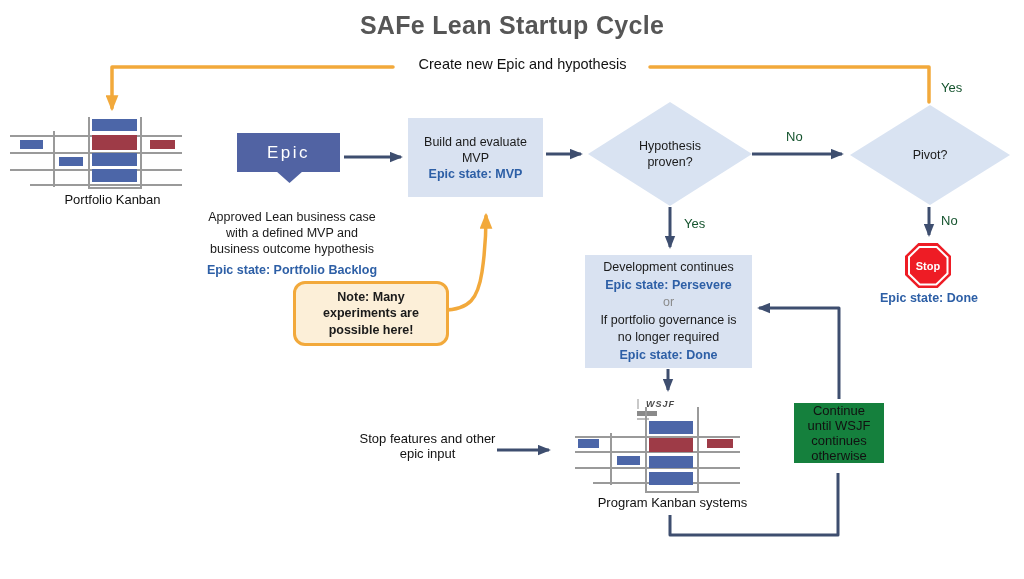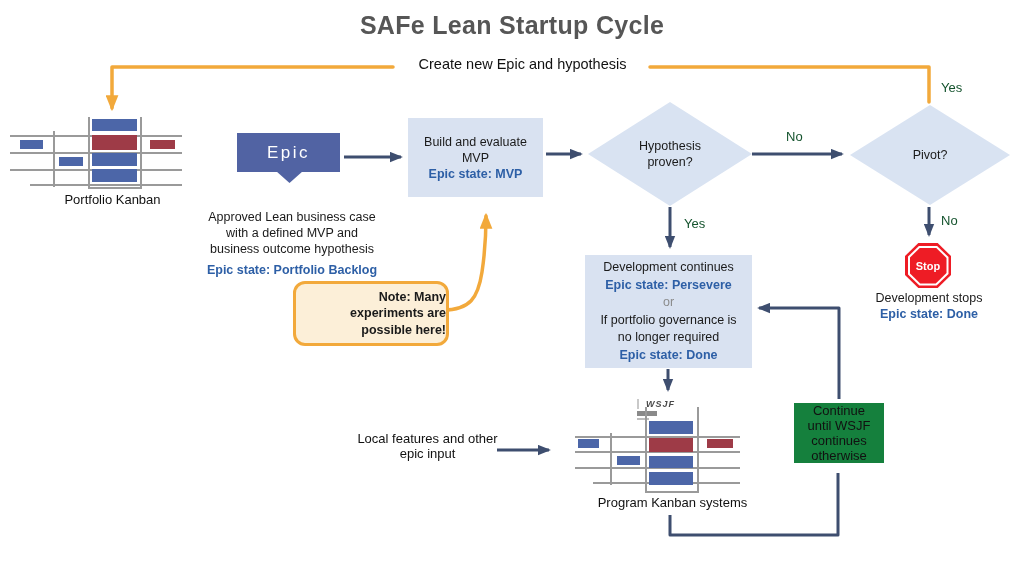--- a/index.html
+++ b/index.html
@@ -52,21 +52,21 @@
     left:237px;top:133px;width:103px;height:39px;background:var(--epic-blue);
     display:flex;justify-content:center;align-items:center;
     color:#fff;font-size:17px;font-weight:normal;letter-spacing:2.5px;
   }
   .epic-tab{left:276px;top:171px;width:27px;height:12px;background:var(--epic-blue);
     clip-path:polygon(0 0,100% 0,50% 100%);}
   
   .note-box{
     left:293px;top:281px;width:150px;height:59px;background:var(--note-fill);
     border:3px solid var(--orange);border-radius:12px;
-    display:flex;flex-direction:column;justify-content:center;align-items:flex-end;
+    display:flex;flex-direction:column;justify-content:center;align-items:center;
   }
   .note-box .t{font-weight:bold;line-height:16.5px;}
   
   .oct{clip-path:polygon(29% 0,71% 0,100% 29%,100% 71%,71% 100%,29% 100%,0 71%,0 29%);}
   .stop-outer{left:905px;top:243px;width:46px;height:45px;background:var(--stop-red);}
   .stop-ring{position:absolute;inset:2.5px;background:#fff;}
   .stop-inner{position:absolute;inset:4.5px;background:var(--stop-red);
     display:flex;justify-content:center;align-items:center;color:#fff;font-size:11px;font-weight:bold;}
   
   .kline{position:absolute;background:var(--line-gray);}
@@ -157,41 +157,40 @@
   </div>
   <div class="abs flow-label gray" style="left:941px;top:213px;">No</div>
 
   <div class="abs oct stop-outer">
     <div class="oct stop-ring"></div>
     <div class="oct stop-inner">
       <span>Stop</span>
     </div>
   </div>
   <div class="abs t" style="left:854px;top:290px;width:150px;">
-    <div>Development stops</div>
     <div class="state">Epic state: Done</div>
   </div>
 
   <div class="abs box dev-box">
     <div class="t">Development continues</div>
     <div class="t state">Epic state: Persevere</div>
     <div class="t gray">or</div>
     <div class="t">If portfolio governance is</div>
     <div class="t">no longer required</div>
     <div class="t state">Epic state: Done</div>
   </div>
 
   <div class="abs note-box">
     <div class="t">Note: Many</div>
     <div class="t">experiments are</div>
     <div class="t">possible here!</div>
   </div>
 
   <div class="abs caption" style="left:350px;top:431px;width:155px;">
-    <div>Local features and other</div>
+    <div>Stop features and other</div>
     <div>epic input</div>
   </div>
 
   <div class="kline abs" style="left:637px;top:399px;width:2px;height:10px;background:#c9c9c9;"></div>
   <div class="abs wsjf">WSJF</div>
   <div class="abs" style="left:637px;top:411px;width:20px;height:5px;background:#8a8a8a;"></div>
   <div class="abs" style="left:637px;top:418px;width:12px;height:2px;background:#bdbdbd;"></div>
 
   <div class="abs" style="left:575px;top:403px;width:165px;height:90px;">
     <div class="kline" style="left:0;top:33px;width:165px;height:2px;"></div>

